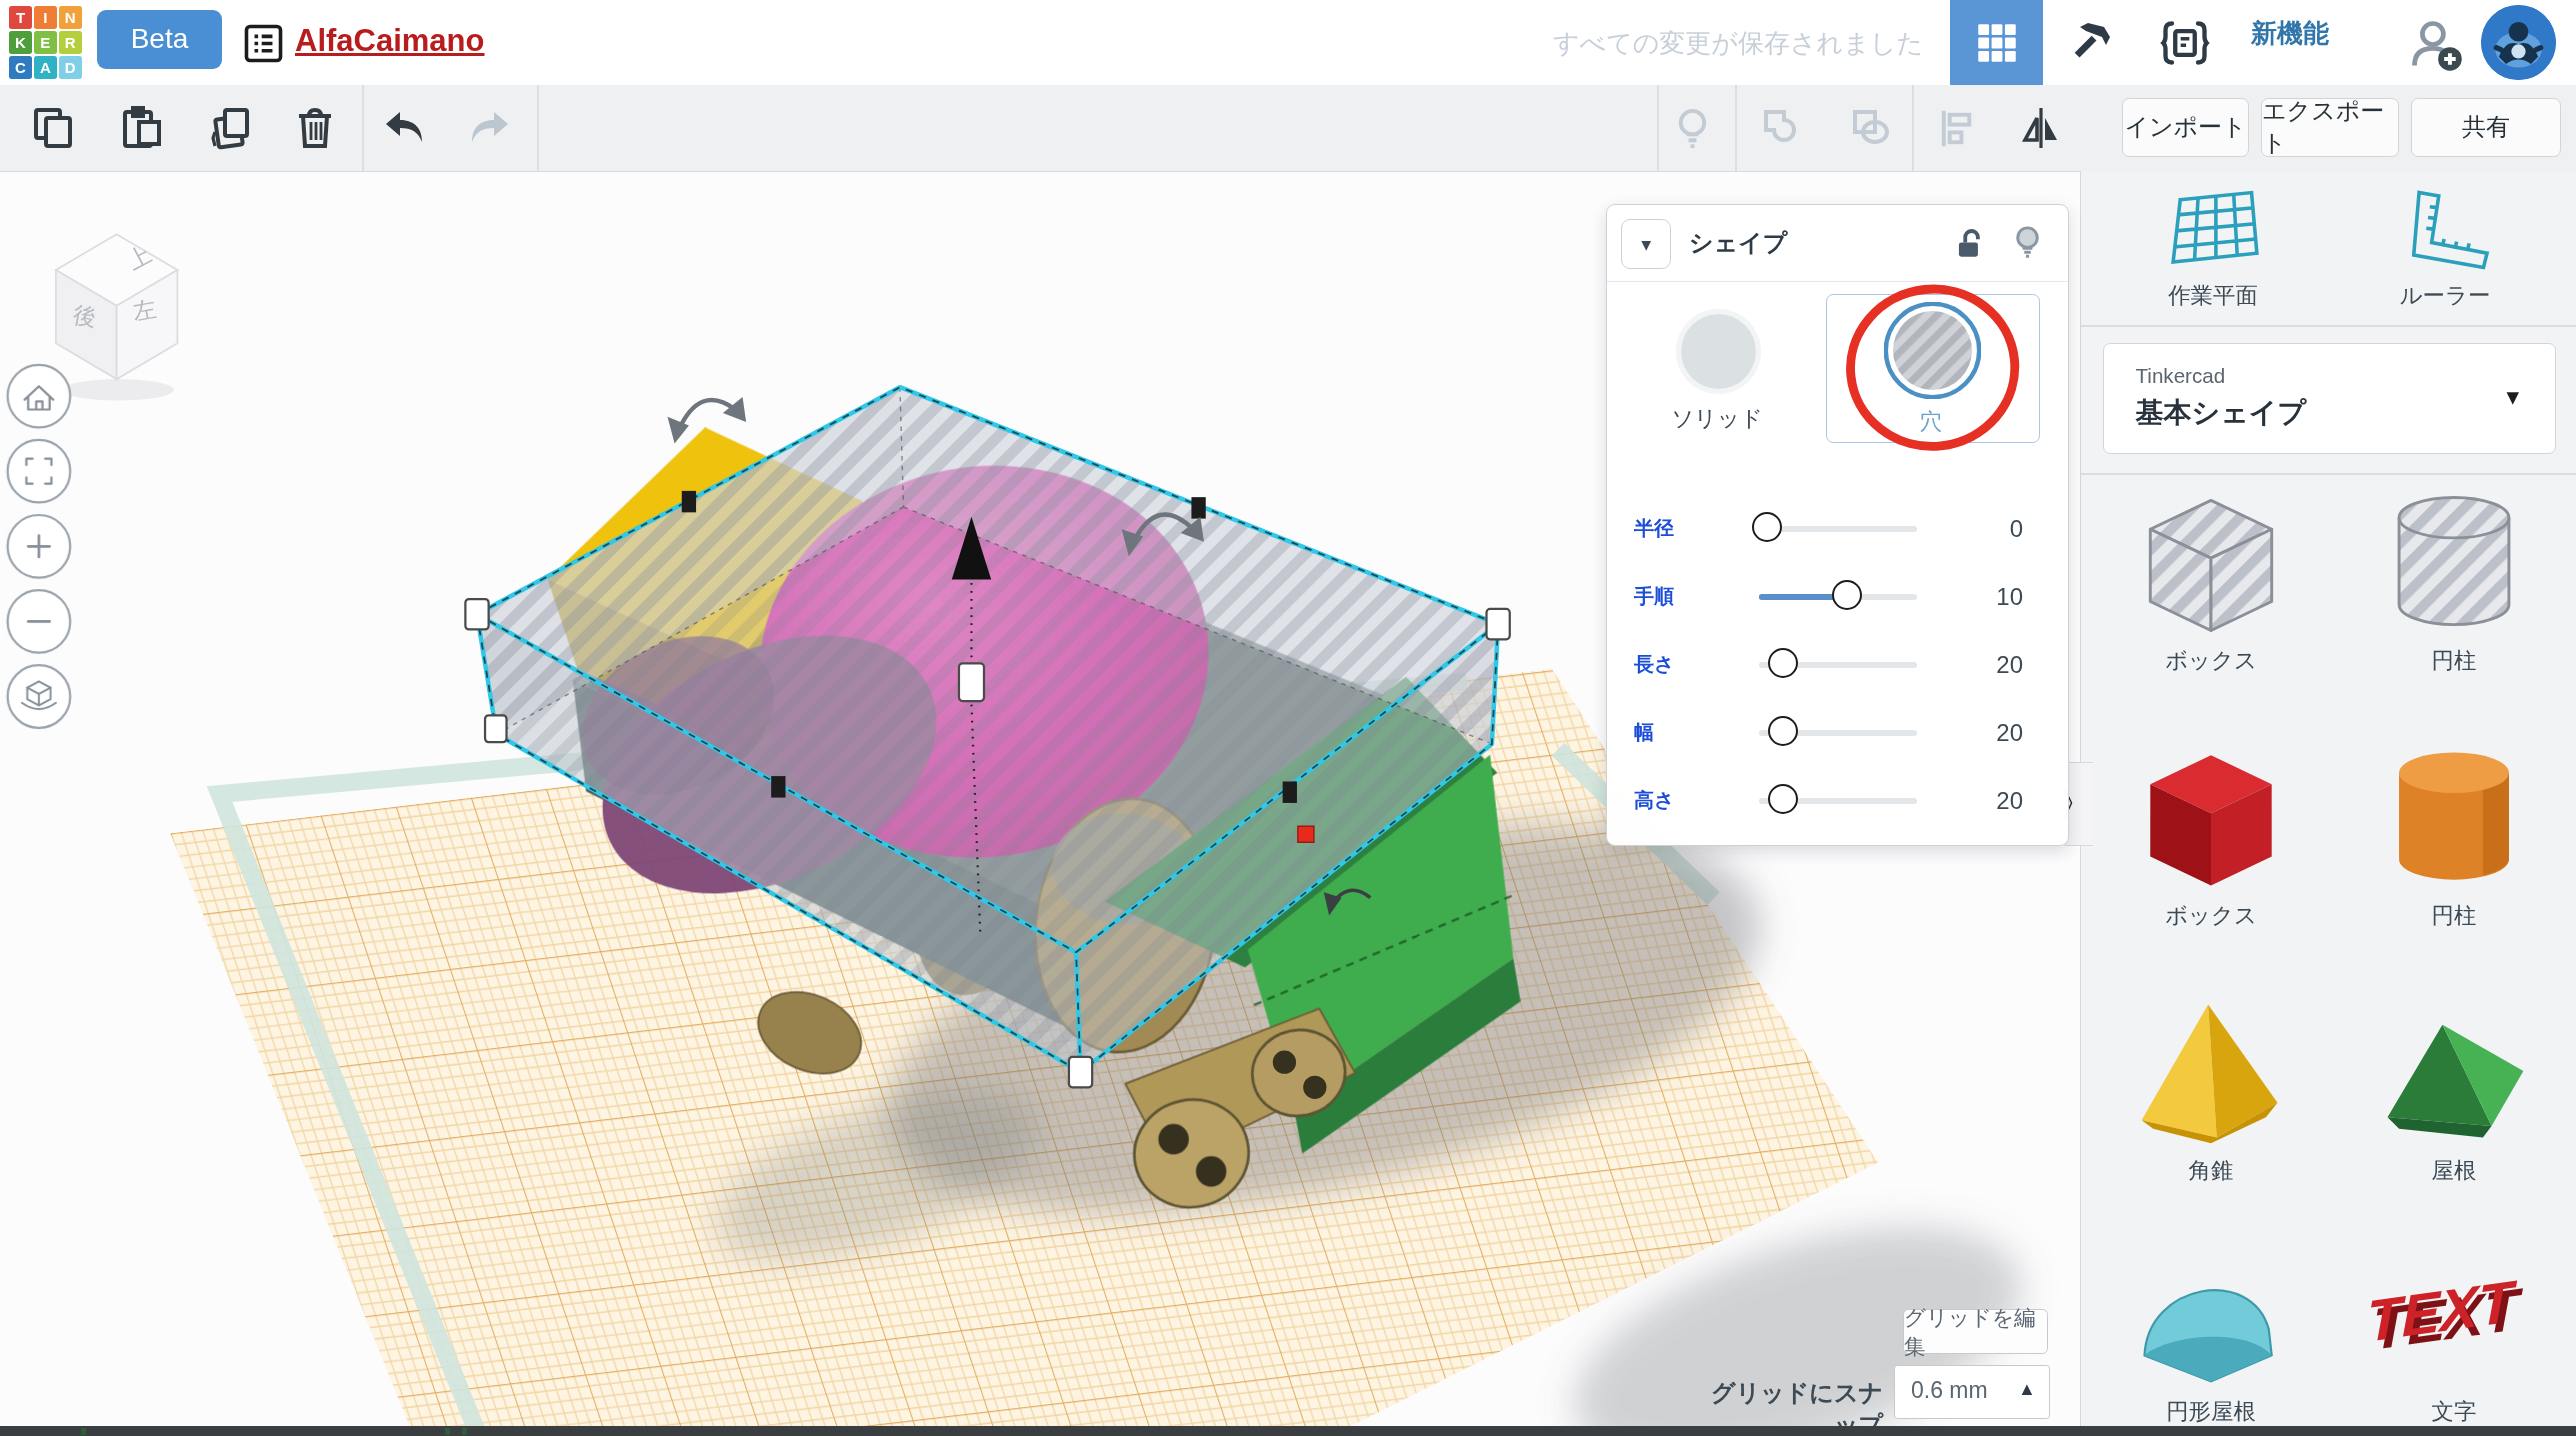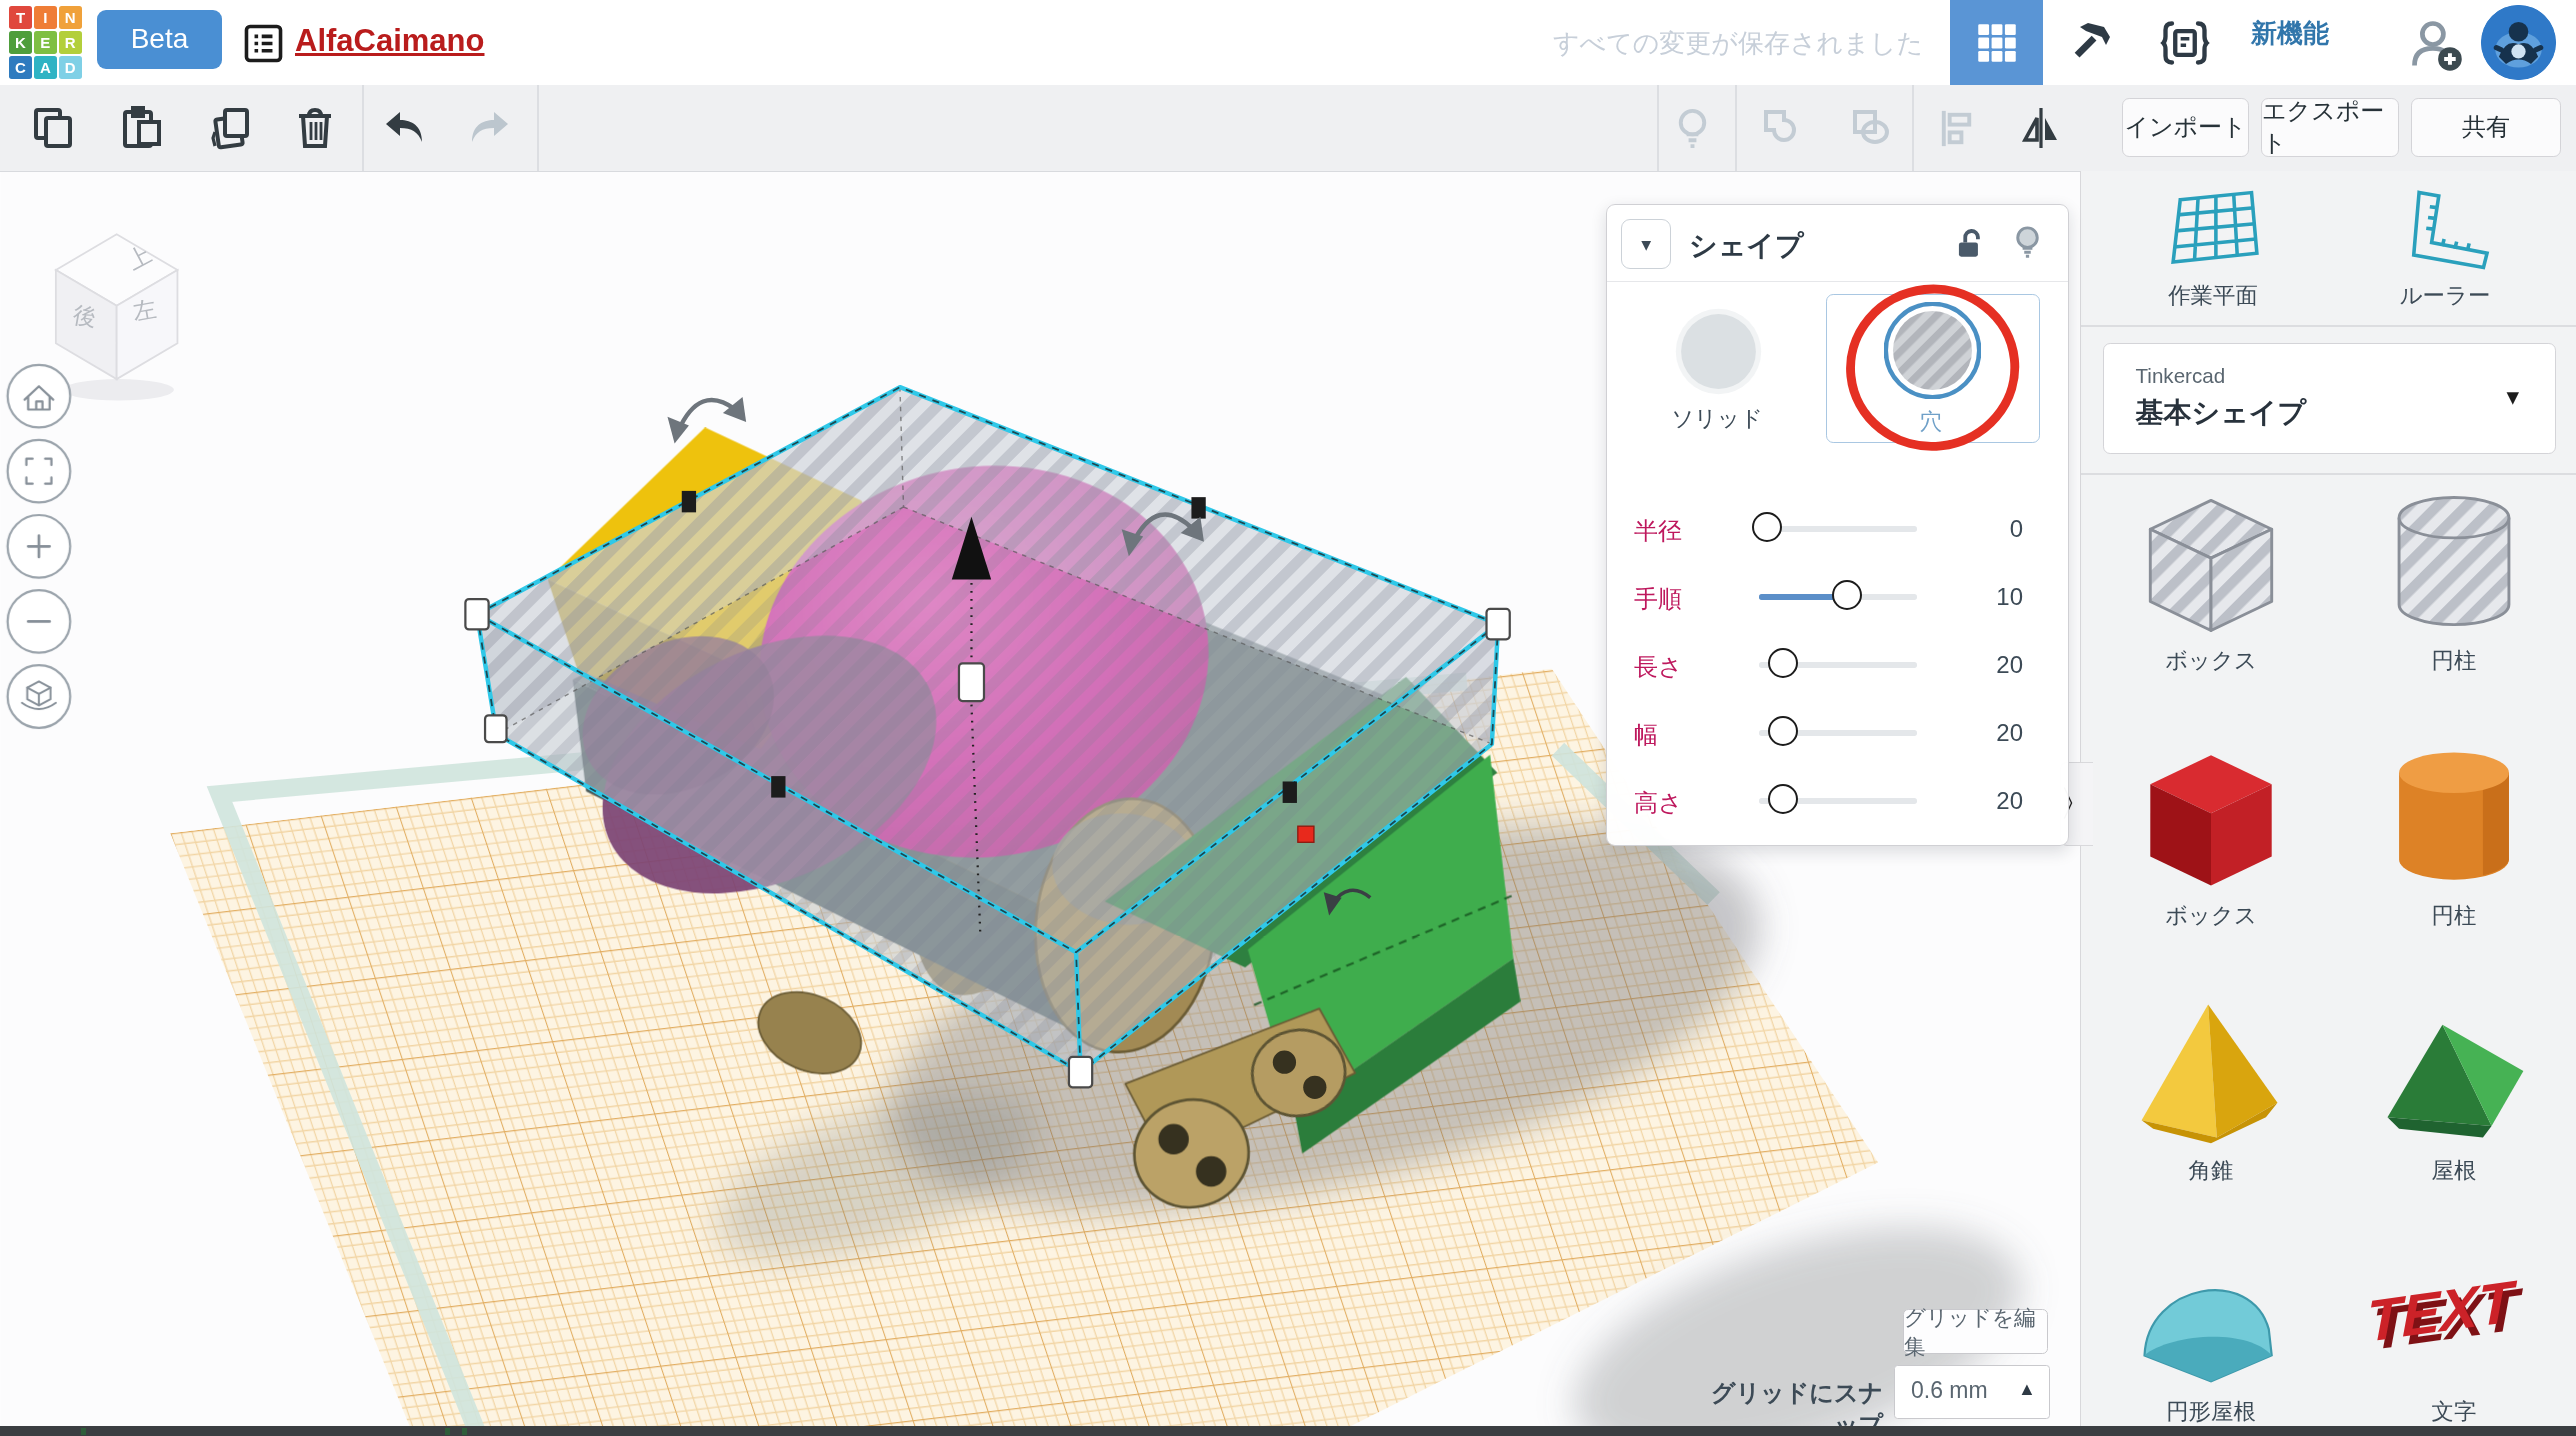--- a/index.html
+++ b/index.html
@@ -23,25 +23,25 @@
   .tb-ic{top:16px;width:54px;height:54px;display:flex;align-items:center;justify-content:center;}
   .tb-div{top:0;width:1.8px;height:86px;background:#dcdee2;}
   .tb-btn{top:12.5px;height:57px;background:#fbfbfc;border:1.8px solid #d4d4d8;border-radius:7.2px;
           font-size:24px;color:#273238;display:flex;align-items:center;justify-content:center;}
   
   .shape-panel{left:1606px;top:204px;width:461px;height:640px;background:rgba(255,255,255,.97);
                border:0.9px solid #d0d0d4;border-radius:9px;box-shadow:0 5.4px 16px rgba(20,30,40,.14);z-index:30;}
   .sp-head{left:0;top:0;width:461px;height:76px;border-bottom:1.8px solid #e6e7ea;}
   .sp-chevbtn{left:14.3px;top:14.3px;width:48px;height:48px;border:1.8px solid #ccd2d8;border-radius:9px;
               display:flex;align-items:center;justify-content:center;font-size:19.7px;color:#3c4a56;background:#fff;}
-  .sp-title{left:82px;top:21.5px;font-size:28px;font-weight:bold;color:#2e3a45;text-align:right;}
+  .sp-title{left:82px;top:21.5px;font-size:24px;font-weight:bold;color:#2e3a45;text-align:right;}
   .opt-label{font-size:22.4px;color:#3c4a56;text-align:center;}
   .hole-tile{left:219px;top:89px;width:212px;height:147px;border:1.8px solid #a9c7e2;border-radius:7.2px;background:#fff;}
   .slider-row{left:0;width:461px;height:36px;}
-  .sl-label{left:27px;top:1.8px;font-size:24px;color:#be185d;font-weight:normal;}
+  .sl-label{left:27px;top:1.8px;font-size:20px;color:#1d4ed8;font-weight:bold;}
   .sl-track{left:152px;top:13.4px;width:158px;height:5.4px;background:#e4e7ea;border-radius:2.7px;}
   .sl-fill{top:13.4px;height:5.4px;background:#5b8fc9;border-radius:2.7px;}
   .sl-thumb{top:-0.9px;width:30px;height:30px;border-radius:50%;background:#fff;border:2.7px solid #1c1c1c;box-sizing:border-box;}
   .sl-value{left:335px;top:1.8px;width:81px;text-align:right;font-size:24px;color:#3c4a56;}
   .collapse-tab{left:2060px;top:762px;width:32px;height:82px;background:#f4f4f6;border:0.9px solid #d9d9dc;border-right:none;
                 border-radius:7.2px 0 0 7.2px;display:flex;align-items:center;justify-content:center;
                 font-size:36px;color:#1c1c1c;z-index:25;}
   
   .sidebar{left:2080px;top:171px;width:496px;height:1266px;background:#f2f3f4;border-left:1.8px solid #d8d8db;z-index:20;}
   .sb-label{font-size:22.4px;color:#3c4a56;text-align:center;font-family:Liberation Mono, monospace;}

